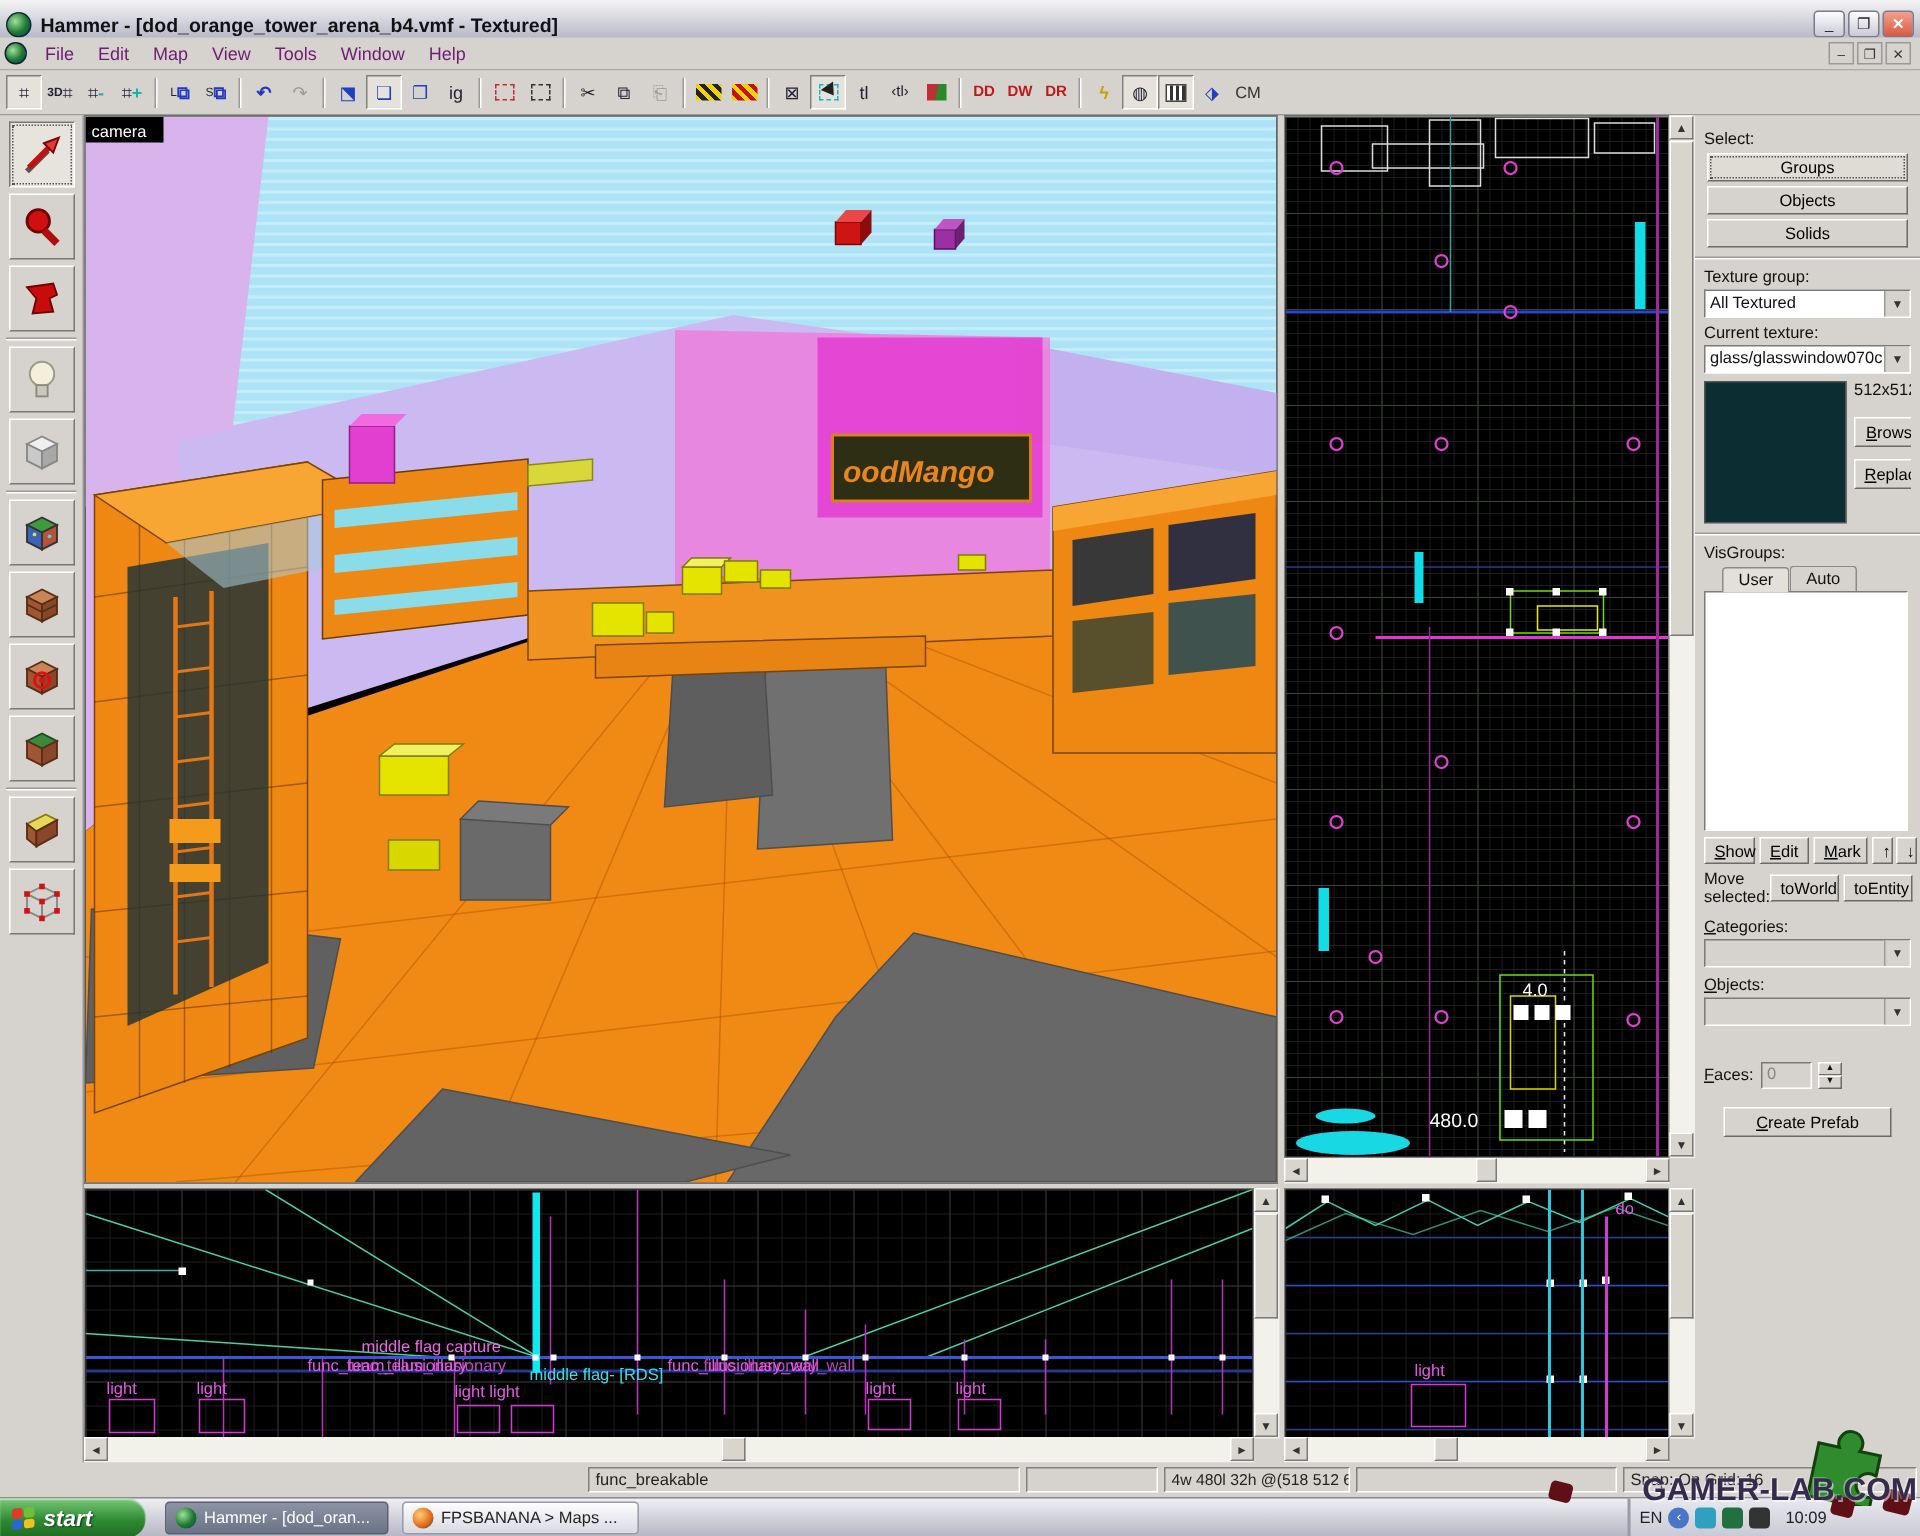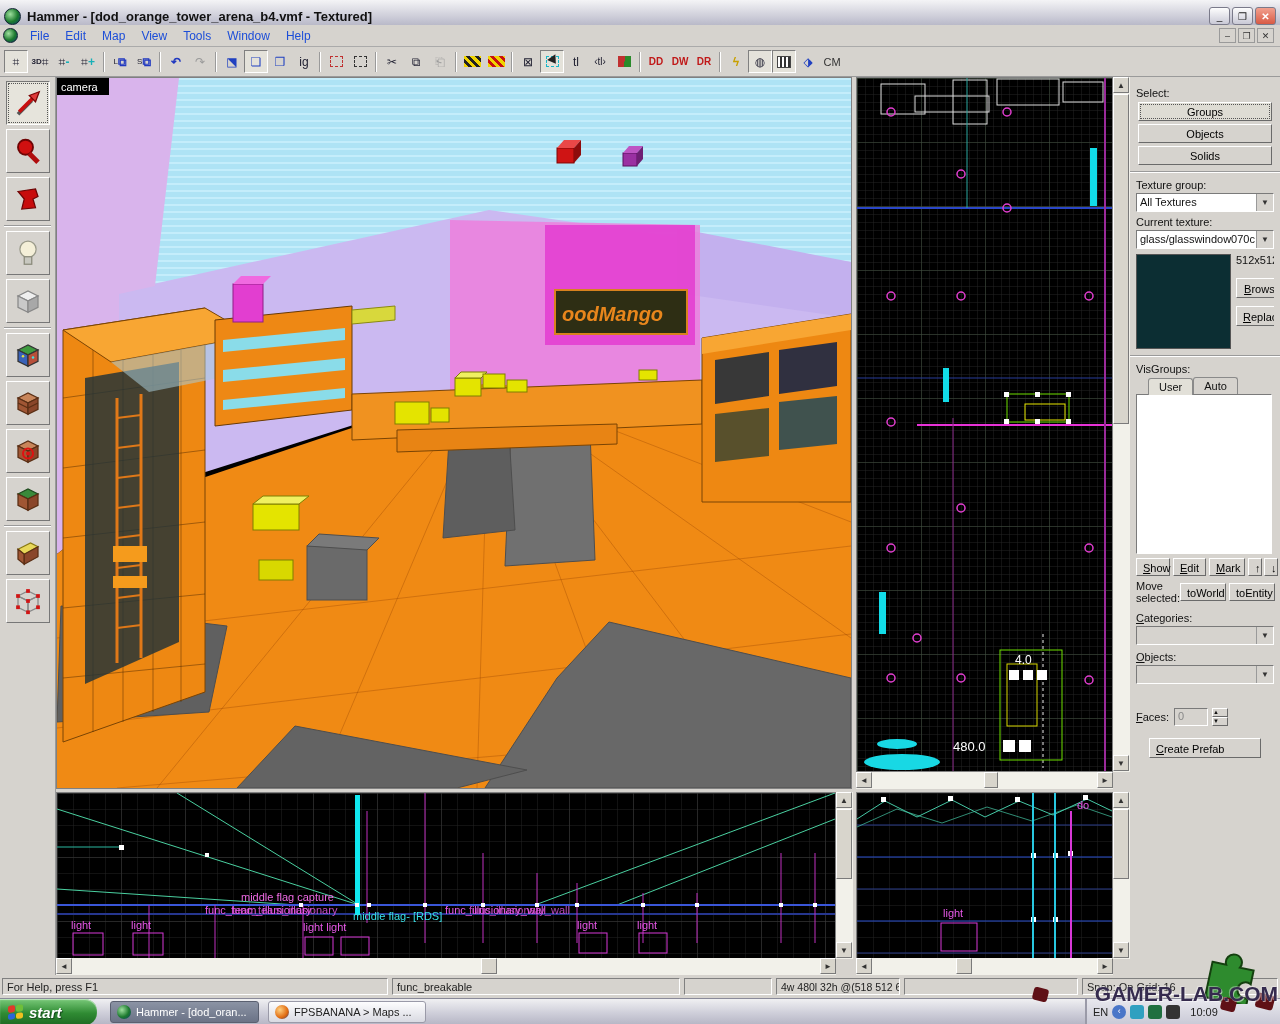--- a/index.html
+++ b/index.html
@@ -16,21 +16,21 @@
   .appicon{width:17px;height:17px;border-radius:50%;
     background:radial-gradient(circle at 35% 35%,#9fe09f,#1c7a2e 55%,#0a3f6e);
     border:1px solid #123;}
   .capbtn{width:21px;height:18px;margin-left:2px;border-radius:3px;
     border:1px solid #7a7a8a;display:flex;align-items:center;justify-content:center;
     font-size:10px;color:#222;background:linear-gradient(#fdfdfd,#c9c9d6);}
   .capbtn.close{background:linear-gradient(#f2a08e,#d85a44);color:#fff;font-weight:bold;}
   
   #menubar{position:absolute;left:0;top:25px;width:1280px;height:22px;background:#d6d3ce;
     border-bottom:1px solid #aaa;display:flex;align-items:center;padding-left:3px;}
-  #menubar .mitem{font-size:12px;color:#1d4ed8;padding:2px 8px;}
+  #menubar .mitem{font-size:12px;color:#701a75;padding:2px 8px;}
   #menubar .mdibtns{margin-left:auto;display:flex;margin-right:6px;}
   .mdibtn{width:17px;height:15px;border:1px solid #9a9a9a;background:#d6d3ce;
     font-size:9px;display:flex;align-items:center;justify-content:center;margin-left:2px;color:#333;}
   
   #toolbar{position:absolute;left:0;top:47px;width:1280px;height:30px;background:#d6d3ce;
     border-bottom:1px solid #9a9a9a;display:flex;align-items:center;padding-left:4px;}
   .tbtn{width:24px;height:23px;display:flex;align-items:center;justify-content:center;
     font-size:12px;color:#223;border:1px solid #d6d3ce;}
   .tbtn.pressed{border:1px solid;border-color:#808080 #fff #fff #808080;background:#e4e2da;}
   .tsep{width:2px;height:20px;border-left:1px solid #9a9a9a;border-right:1px solid #fff;margin:0 3px;}
@@ -79,21 +79,21 @@
   .smallbtn{width:62px;height:20px;background:#d6d3ce;border:1px solid;
     border-color:#fff #6a6a6a #6a6a6a #fff;font-size:11px;text-align:center;line-height:18px;}
   .acc1::first-letter{text-decoration:underline;}
   .tab{display:inline-block;padding:2px 10px;border:1px solid #8a8a8a;border-bottom:none;
     background:#d6d3ce;font-size:11px;border-radius:3px 3px 0 0;}
   .tab.active{background:#e2e0d8;position:relative;top:1px;}
   .listbox{width:136px;height:160px;background:#fff;border:1px solid;
     border-color:#7a7a7a #fff #fff #7a7a7a;}
   .row{display:flex;align-items:center;margin-top:4px;}
   .minibtn{height:18px;background:#d6d3ce;border:1px solid;border-color:#fff #6a6a6a #6a6a6a #fff;
-    font-size:11px;text-align:left;line-height:16px;}
+    font-size:11px;text-align:center;line-height:16px;}
   
   #statusbar{position:absolute;left:0;top:975px;width:1280px;height:23px;background:#d6d3ce;
     font-size:11px;color:#222;}
   .spanel{position:absolute;top:3px;height:17px;border:1px solid;border-color:#808080 #fff #fff #808080;
     padding:2px 4px;white-space:nowrap;overflow:hidden;}
   
   #taskbar{position:absolute;left:0;top:998px;width:1280px;height:26px;
     background:linear-gradient(#f0f0f2,#cfcfda 55%,#b7b7c6);border-top:1px solid #8a8a9a;}
   #startbtn{position:absolute;left:0;top:0;width:97px;height:26px;border-radius:0 12px 12px 0;
     background:linear-gradient(#79c979,#2f8b33 55%,#1f6b24);display:flex;align-items:center;
@@ -662,21 +662,21 @@
 </div>
 
 <div id="rightpanel">
   <div class="rlabel">Select:</div>
   <button class="rbtn focus">Groups</button>
   <button class="rbtn">Objects</button>
   <button class="rbtn">Solids</button>
   <div class="groove"></div>
   <div class="rlabel">Texture group:</div>
   <div class="combo">
-    <div class="cval">All Textures</div>
+    <div class="cval">All Textured</div>
     <div class="cbtn">▼</div>
   </div>
   <div class="rlabel">Current texture:</div>
   <div class="combo">
     <div class="cval">glass/glasswindow070c</div>
     <div class="cbtn">▼</div>
   </div>
   <div style="margin-top:5px;overflow:hidden;">
     <div class="texpreview"></div>
     <div style="float:right;width:40px;"></div>
@@ -719,21 +719,20 @@
     <div style="width:34px;height:18px;border:1px solid;border-color:#7a7a7a #fff #fff #7a7a7a;background:#d6d3ce;color:#888;padding:1px 3px;">0</div>
     <div style="margin-left:4px;display:flex;flex-direction:column;">
       <div class="minibtn" style="width:16px;height:9px;font-size:6px;line-height:7px;">▲</div>
       <div class="minibtn" style="width:16px;height:9px;font-size:6px;line-height:7px;">▼</div>
     </div>
   </div>
   <button class="minibtn acc1" style="display:block;width:112px;height:20px;margin:12px auto 0 auto;line-height:18px;">Create Prefab</button>
 </div>
 
 <div id="statusbar">
-  <div class="spanel" style="left:2px;width:386px;">For Help, press F1</div>
   <div class="spanel" style="left:392px;width:288px;">func_breakable</div>
   <div class="spanel" style="left:684px;width:88px;"></div>
   <div class="spanel" style="left:776px;width:124px;font-size:10.5px;">4w 480l 32h @(518 512 624)</div>
   <div class="spanel" style="left:904px;width:174px;"></div>
   <div class="spanel" style="left:1082px;width:196px;">Snap: On Grid: 16</div>
 </div>
 
 <div id="taskbar">
   <div id="startbtn">
     <div class="xpflag">

